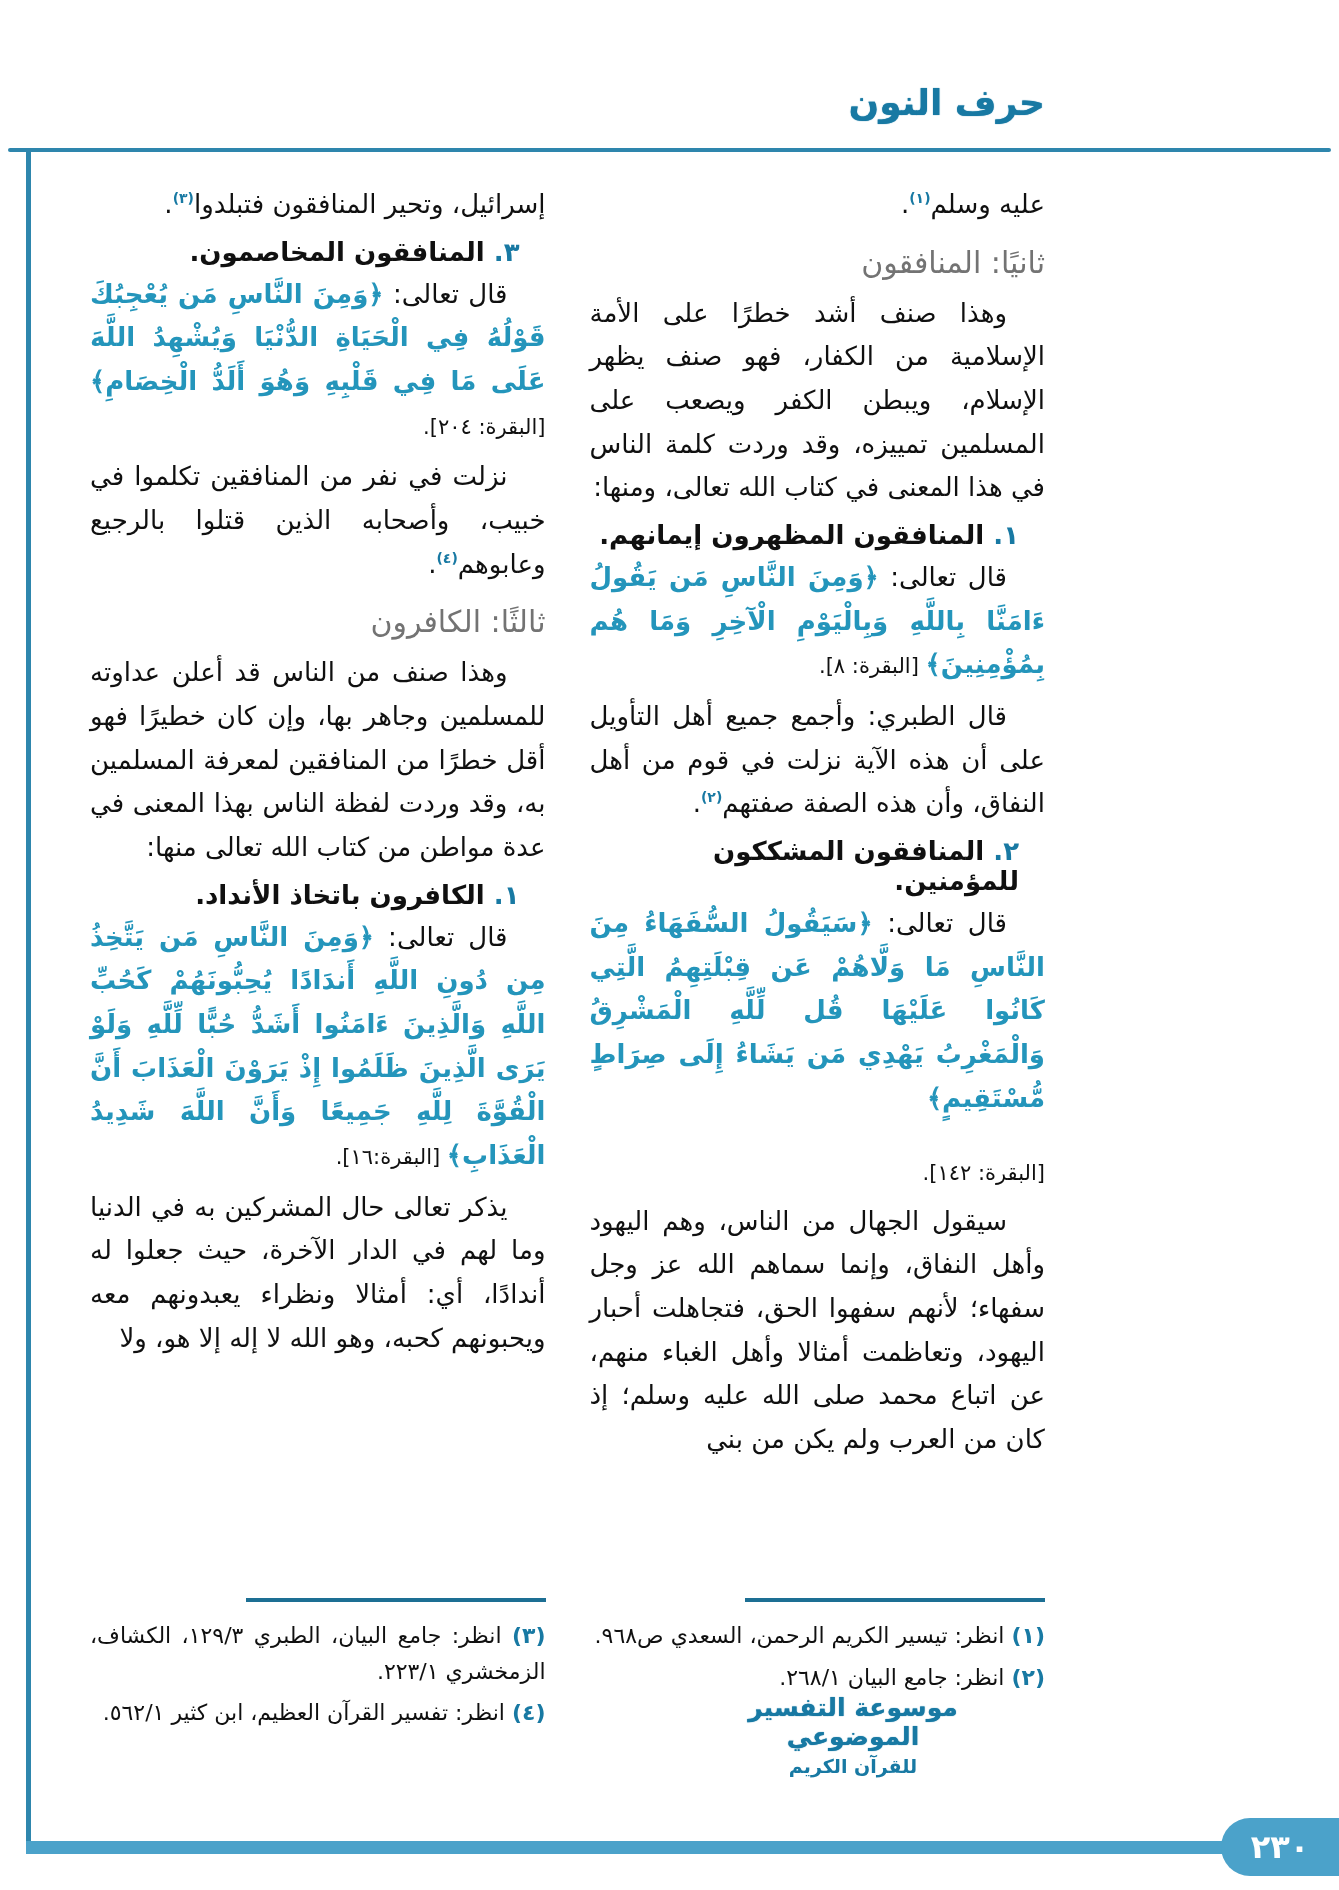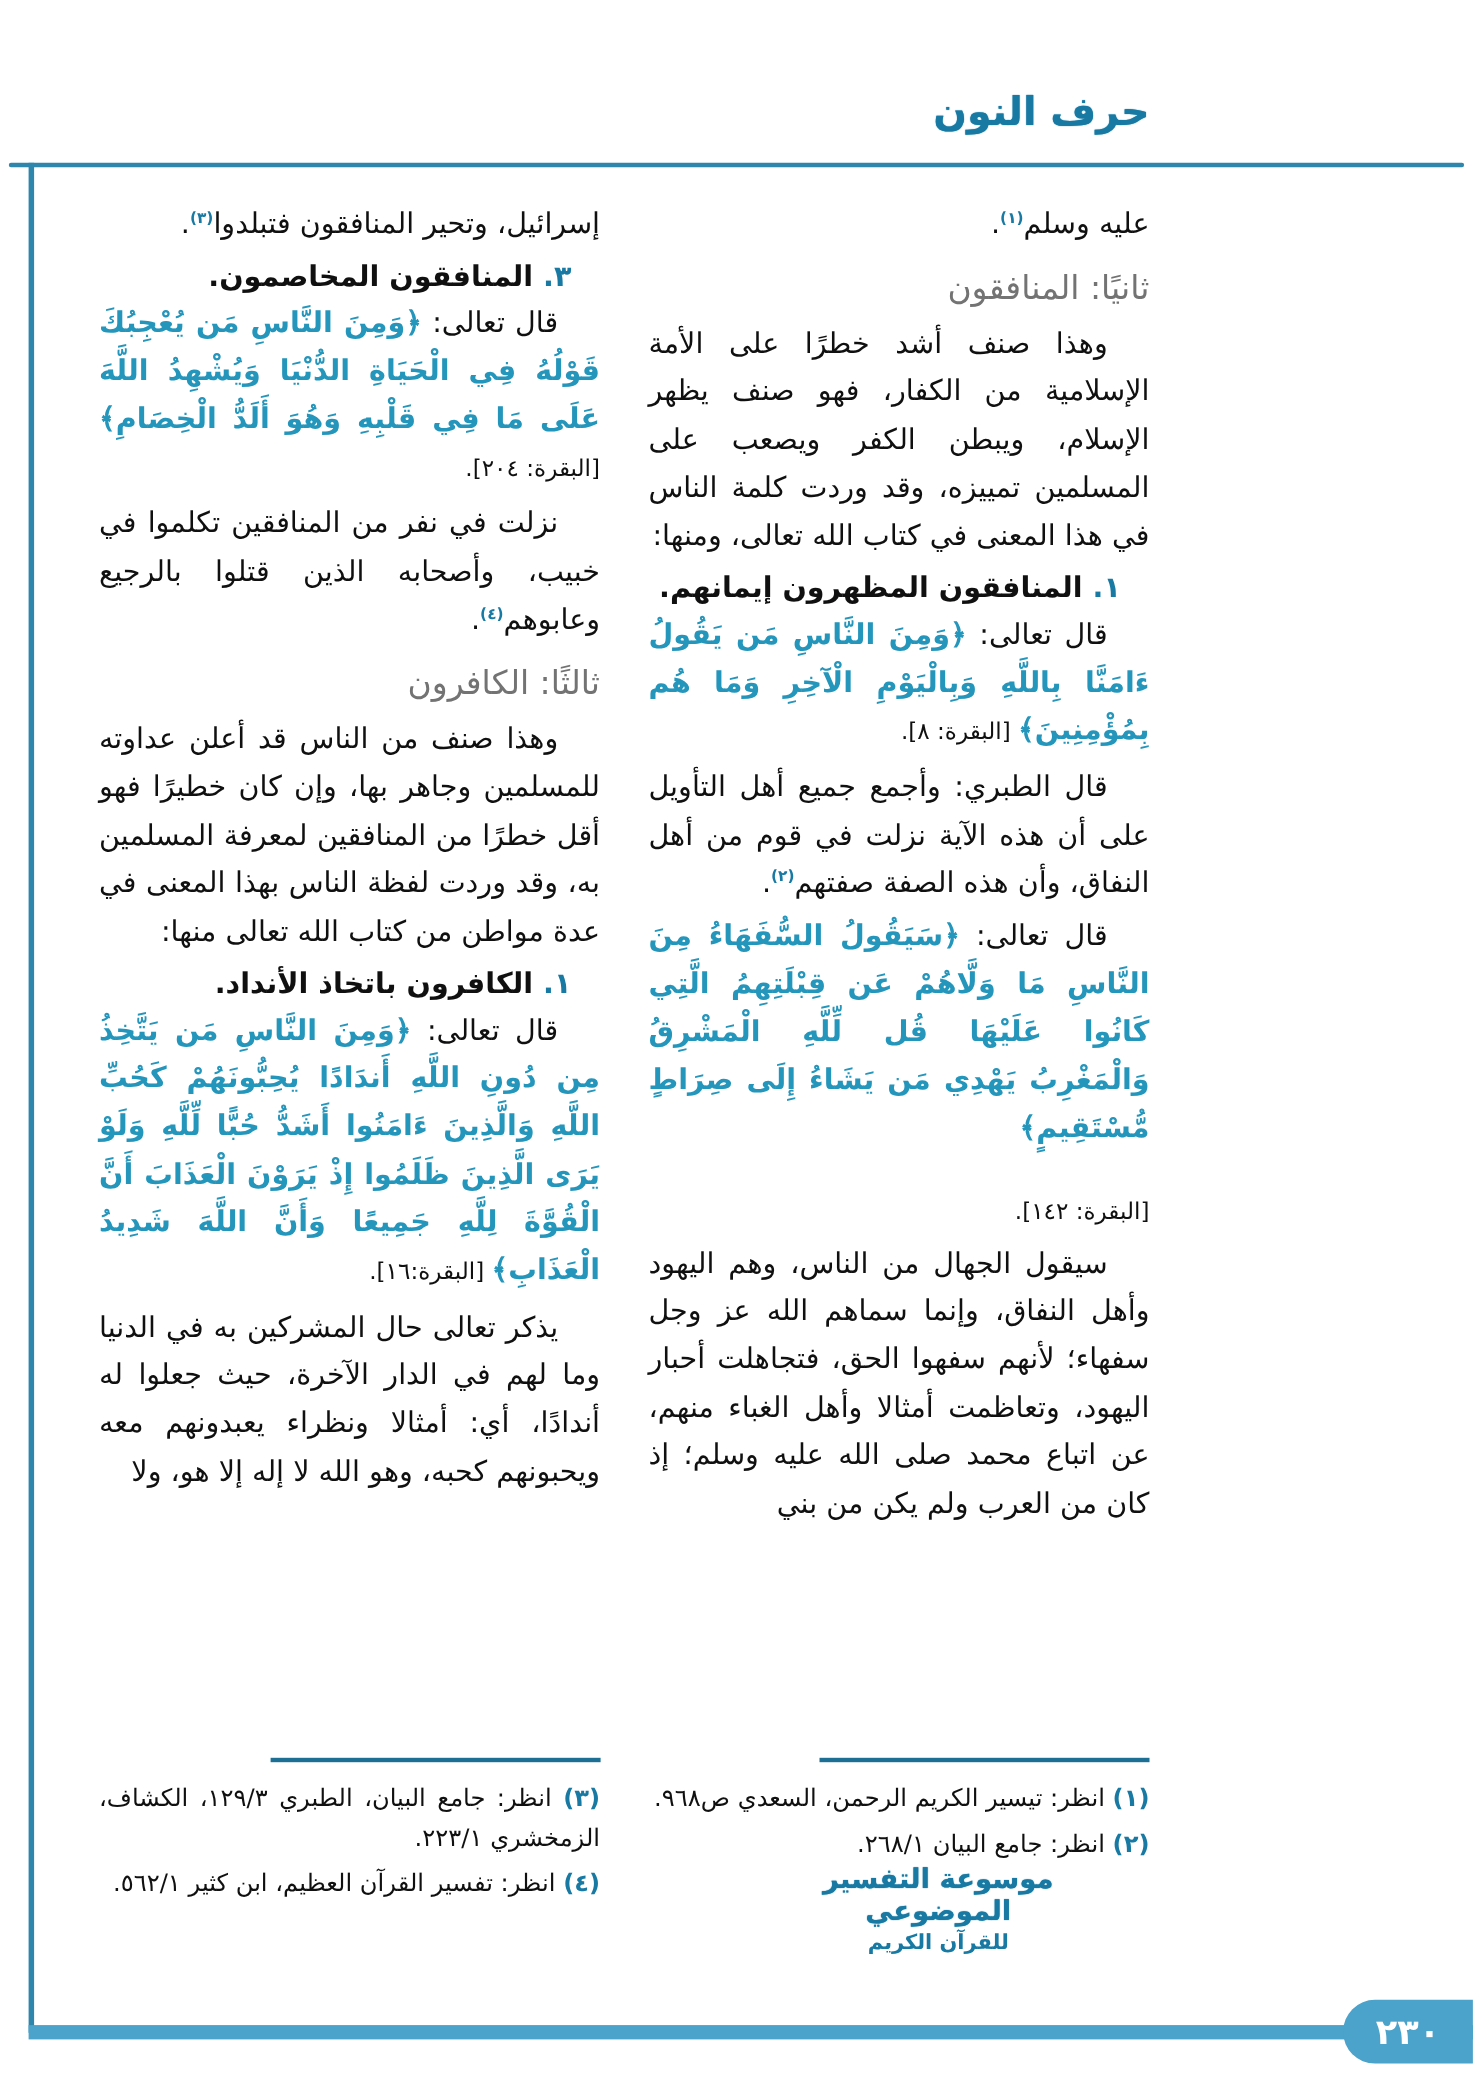--- a/index.html
+++ b/index.html
@@ -133,20 +133,21 @@
       <h2 class="h-main">ثانيًا: المنافقون</h2>
 
       <p class="para">وهذا صنف أشد خطرًا على الأمة الإسلامية من الكفار، فهو صنف يظهر الإسلام، ويبطن الكفر ويصعب على المسلمين تمييزه، وقد وردت كلمة الناس في هذا المعنى في كتاب الله تعالى، ومنها:</p>
 
       <h3 class="h-sub"><span class="num">١.</span> <span>المنافقون المظهرون إيمانهم.</span></h3>
 
       <p class="para verse"><span>قال تعالى: </span><span class="quran">﴿وَمِنَ النَّاسِ مَن يَقُولُ ءَامَنَّا بِاللَّهِ وَبِالْيَوْمِ الْآخِرِ وَمَا هُم بِمُؤْمِنِينَ﴾</span><span class="ref"> [البقرة: ٨].</span></p>
 
       <p class="para"><span>قال الطبري: وأجمع جميع أهل التأويل على أن هذه الآية نزلت في قوم من أهل النفاق، وأن هذه الصفة صفتهم</span><sup class="fn-mark">(٢)</sup><span>.</span></p>
 
+      <h3 class="h-sub"><span class="num">٢.</span> <span>المنافقون المشككون للمؤمنين.</span></h3>
 
       <p class="para verse"><span>قال تعالى: </span><span class="quran">﴿سَيَقُولُ السُّفَهَاءُ مِنَ النَّاسِ مَا وَلَّاهُمْ عَن قِبْلَتِهِمُ الَّتِي كَانُوا عَلَيْهَا قُل لِّلَّهِ الْمَشْرِقُ وَالْمَغْرِبُ يَهْدِي مَن يَشَاءُ إِلَى صِرَاطٍ مُّسْتَقِيمٍ﴾</span><span class="ref ref-block">[البقرة: ١٤٢].</span></p>
 
       <p class="para">سيقول الجهال من الناس، وهم اليهود وأهل النفاق، وإنما سماهم الله عز وجل سفهاء؛ لأنهم سفهوا الحق، فتجاهلت أحبار اليهود، وتعاظمت أمثالا وأهل الغباء منهم، عن اتباع محمد صلى الله عليه وسلم؛ إذ كان من العرب ولم يكن من بني</p>
     </section>
 
     <section class="column">
       <p class="para no-indent"><span>إسرائيل، وتحير المنافقون فتبلدوا</span><sup class="fn-mark">(٣)</sup><span>.</span></p>
 
       <h3 class="h-sub"><span class="num">٣.</span> <span>المنافقون المخاصمون.</span></h3>

